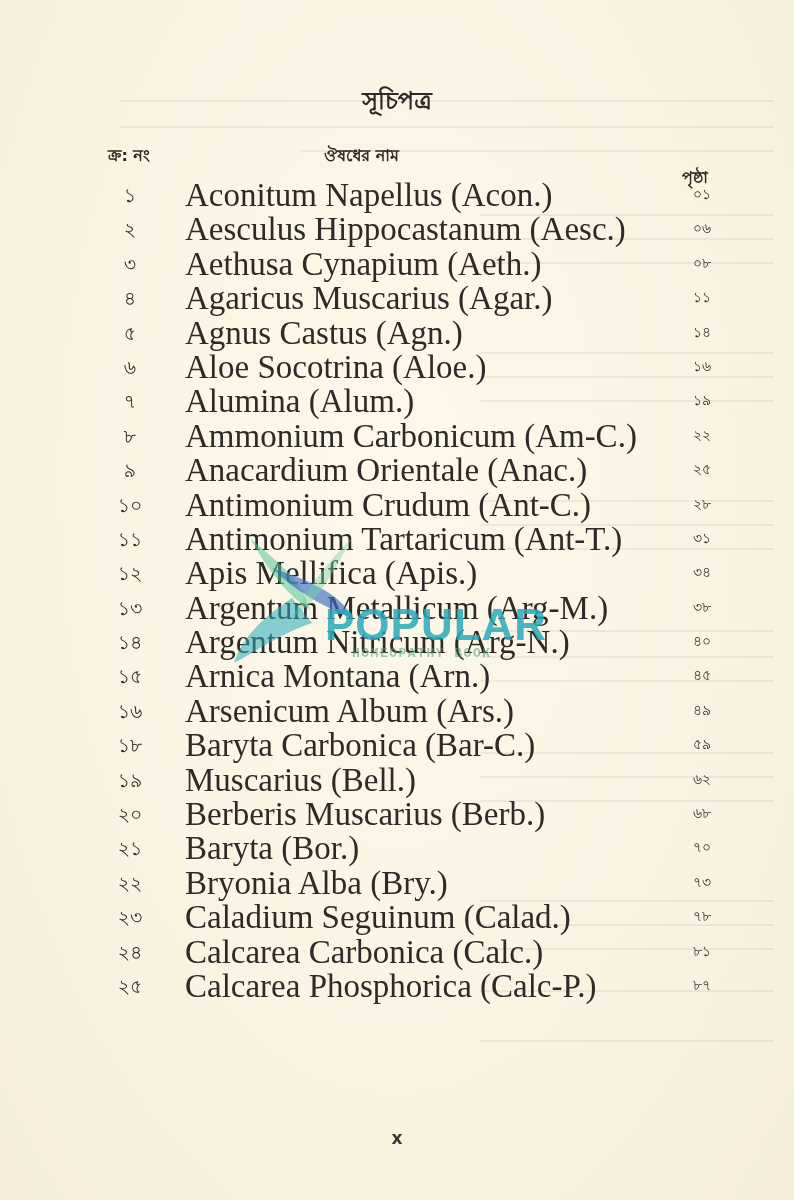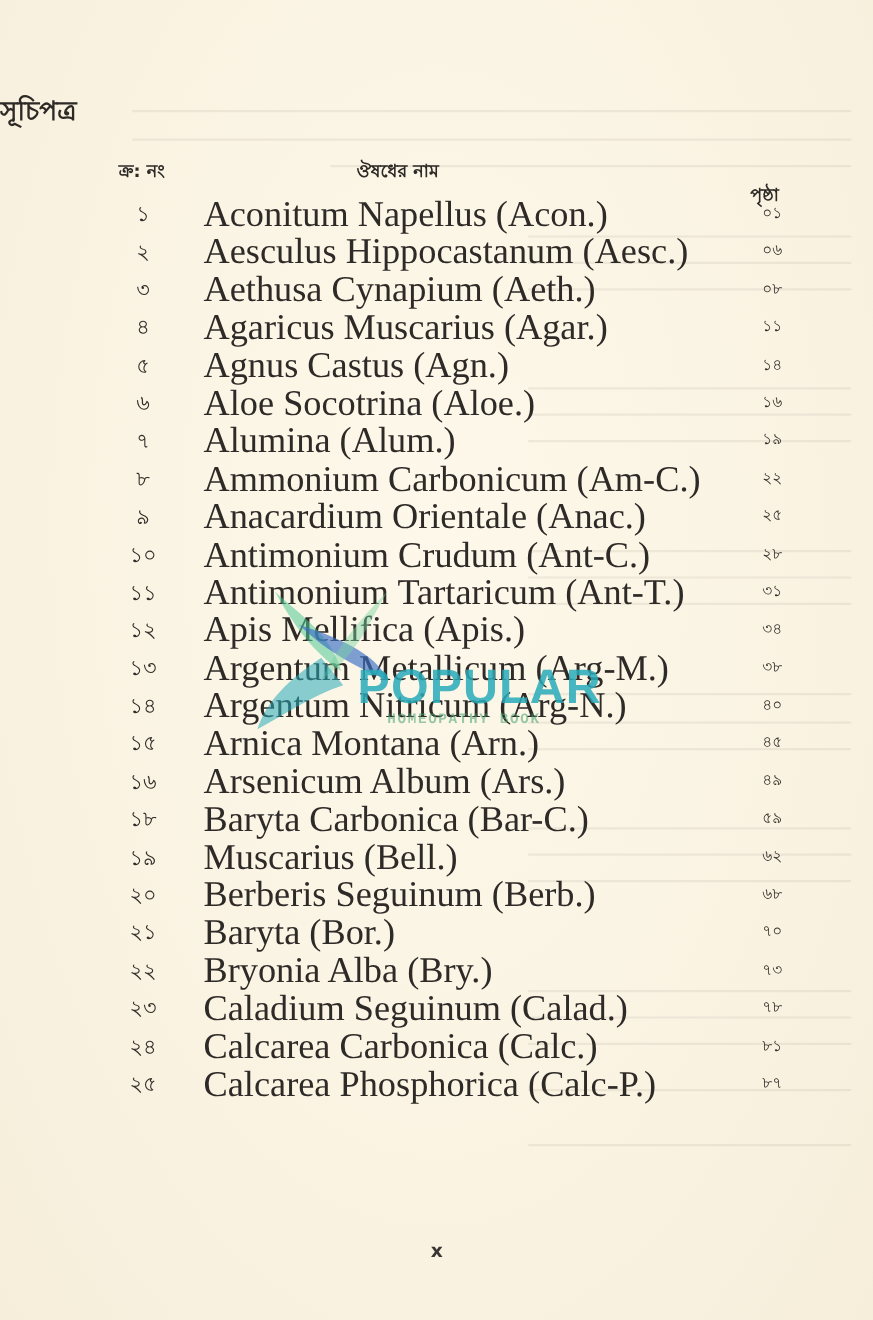--- a/index.html
+++ b/index.html
@@ -28,21 +28,21 @@
       right: 20px;
       height: 2px;
       background: rgba(120, 110, 100, 0.10);
       border-radius: 1px;
     }
     .title {
       position: absolute;
       top: 82px;
       left: 0;
       width: 794px;
-      text-align: left;
+      text-align: center;
       font-family: "DejaVu Sans", sans-serif;
       font-size: 24px;
       font-weight: bold;
       color: #2d2926;
     }
     .header-row {
       position: absolute;
       top: 143px;
       left: 0;
       width: 794px;
@@ -271,21 +271,21 @@
       <span class="name">Baryta Carbonica (Bar-C.)</span>
       <span class="pg">৫৯</span>
     </li>
     <li class="toc-row">
       <span class="serial">১৯</span>
       <span class="name">Muscarius (Bell.)</span>
       <span class="pg">৬২</span>
     </li>
     <li class="toc-row">
       <span class="serial">২০</span>
-      <span class="name">Berberis Seguinum (Berb.)</span>
+      <span class="name">Berberis Muscarius (Berb.)</span>
       <span class="pg">৬৮</span>
     </li>
     <li class="toc-row">
       <span class="serial">২১</span>
       <span class="name">Baryta (Bor.)</span>
       <span class="pg">৭০</span>
     </li>
     <li class="toc-row">
       <span class="serial">২২</span>
       <span class="name">Bryonia Alba (Bry.)</span>

